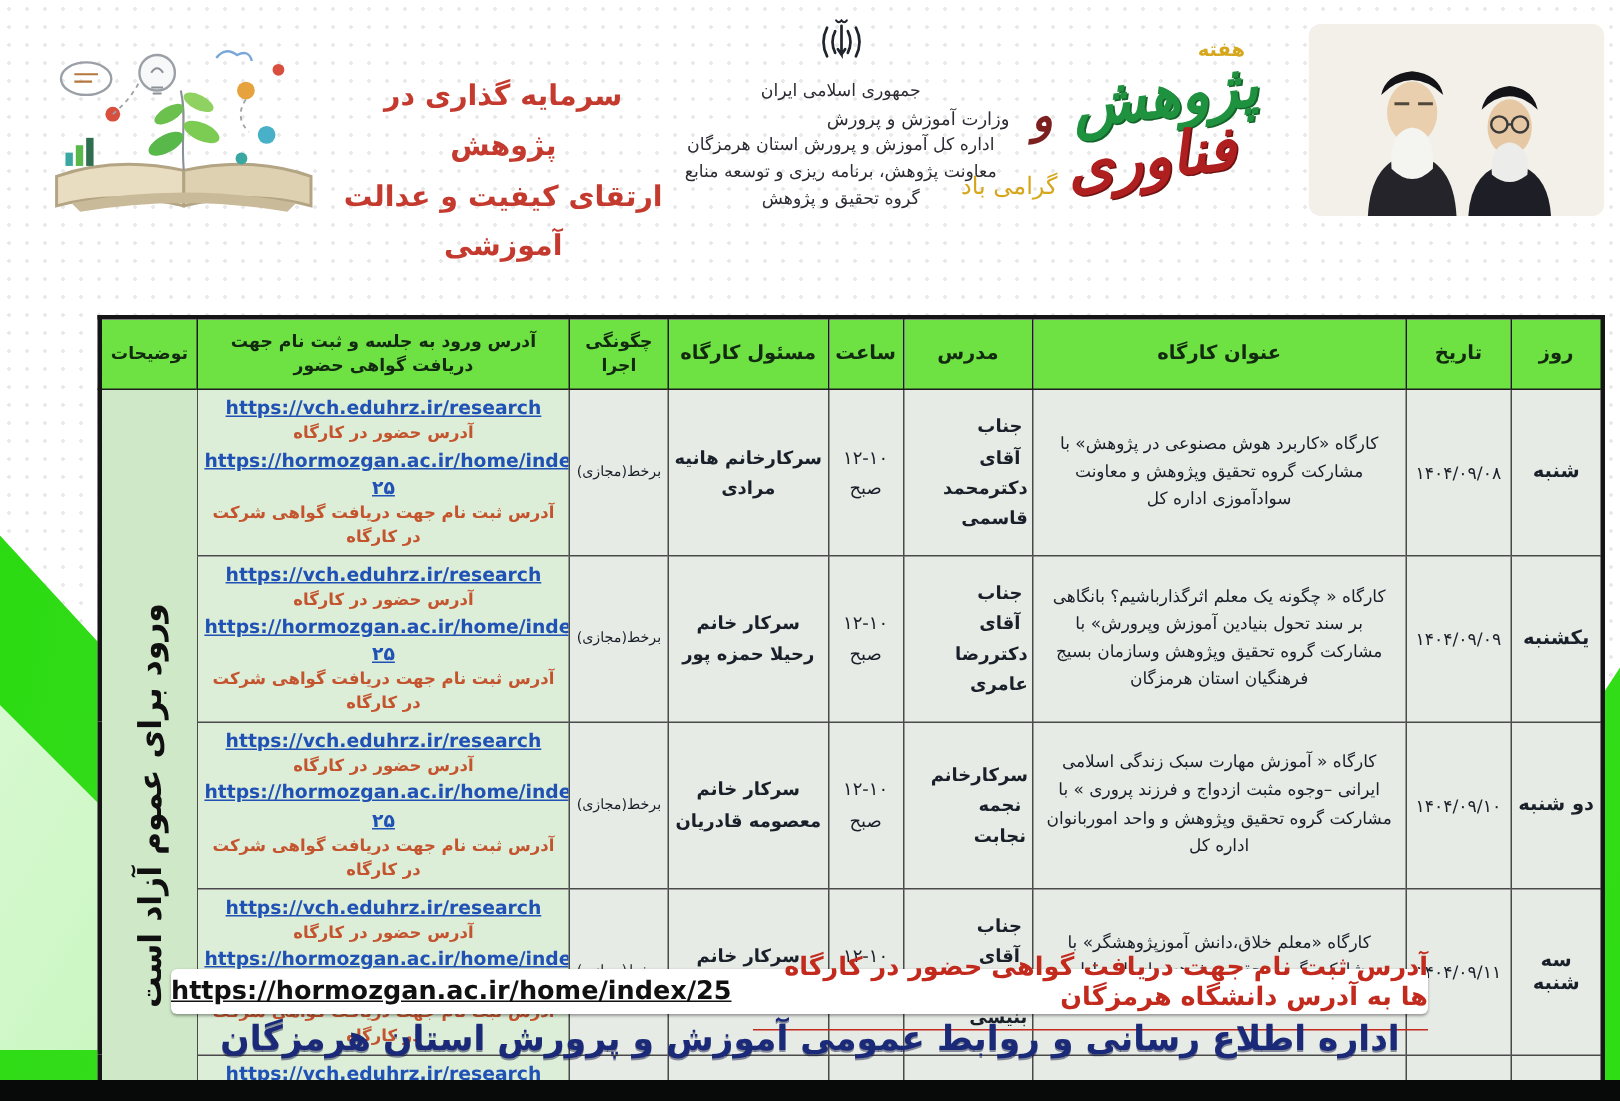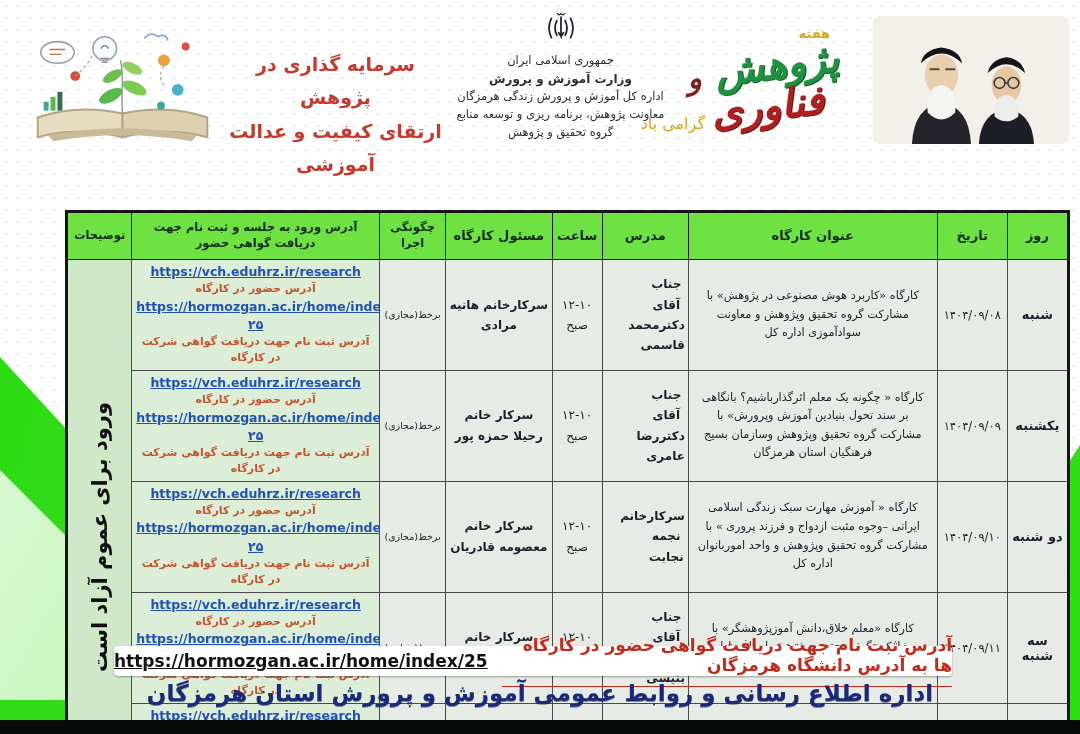--- a/index.html
+++ b/index.html
@@ -17,21 +17,21 @@
       background:linear-gradient(120deg,#e7fbe2,#8eee7e);}
   .bottom-strip{position:absolute;left:0;right:0;bottom:0;height:14px;background:#070a08;z-index:3;}
   
   .hdr{position:absolute;top:0;left:0;right:0;height:155px;z-index:2;}
   .book-illu{position:absolute;top:18px;right:850px;left:15px;width:212px;height:132px;}
   .slogan{position:absolute;top:48px;left:228px;width:215px;text-align:center;
           color:#c43a2e;font-weight:bold;font-size:19px;line-height:1.75;}
   .org-block{position:absolute;top:10px;left:448px;width:225px;text-align:center;color:#2c2c34;}
   .org-block .emblem{height:36px;margin-bottom:2px;}
   .org-line{font-size:11.5px;line-height:1.55;white-space:nowrap;}
-  .org-line.b{font-weight:bold;font-size:12px;}
+  .org-line.b{font-weight:normal;font-size:12px;text-align:right;}
   .callig{position:absolute;top:12px;left:660px;width:210px;height:135px;}
   .callig .week{position:absolute;top:14px;right:40px;color:#d6a61c;font-size:13px;font-weight:bold;}
   .callig .main{position:absolute;top:34px;right:0;width:100%;text-align:center;
                 transform:rotate(-7deg);font-weight:bold;font-style:italic;font-size:40px;line-height:1;}
   .callig .w1{color:#1f9240;text-shadow:1px 1px 0 #136428;}
   .callig .wa{color:#7c1f1f;font-size:30px;}
   .callig .w2{color:#b01f1f;text-shadow:1px 1px 0 #6e1212;}
   .callig .greet{position:absolute;bottom:14px;right:165px;color:#d6a61c;font-size:16px;font-weight:normal;white-space:nowrap;}
   .leaders{position:absolute;top:16px;left:872px;width:198px;height:128px;}
   
@@ -123,21 +123,21 @@
           <path d="M14 14 Q6 30 14 46"></path>
           <path d="M23 18 Q17 30 23 42"></path>
           <path d="M46 14 Q54 30 46 46"></path>
           <path d="M37 18 Q43 30 37 42"></path>
           <path d="M30 12 L30 44 L26 38 M30 44 L34 38"></path>
           <path d="M24 6 q3 4 6 0 q3 4 6 0" stroke-width="2.2"></path>
         </g>
       </svg>
       <div class="org-line">جمهوری اسلامی ایران</div>
       <div class="org-line b">وزارت آموزش و پرورش</div>
-      <div class="org-line">اداره کل آموزش و پرورش زندگی هرمزگان</div>
+      <div class="org-line">اداره کل آموزش و پرورش استان هرمزگان</div>
       <div class="org-line">معاونت پژوهش، برنامه ریزی و توسعه منابع</div>
       <div class="org-line">گروه تحقیق و پژوهش</div>
     </div>
 
     <div class="callig">
       <span class="week">هفته</span>
       <div class="main">
         <span class="w1">پژوهش</span>
         <span class="wa">و</span>
         <span class="w2">فناوری</span>

